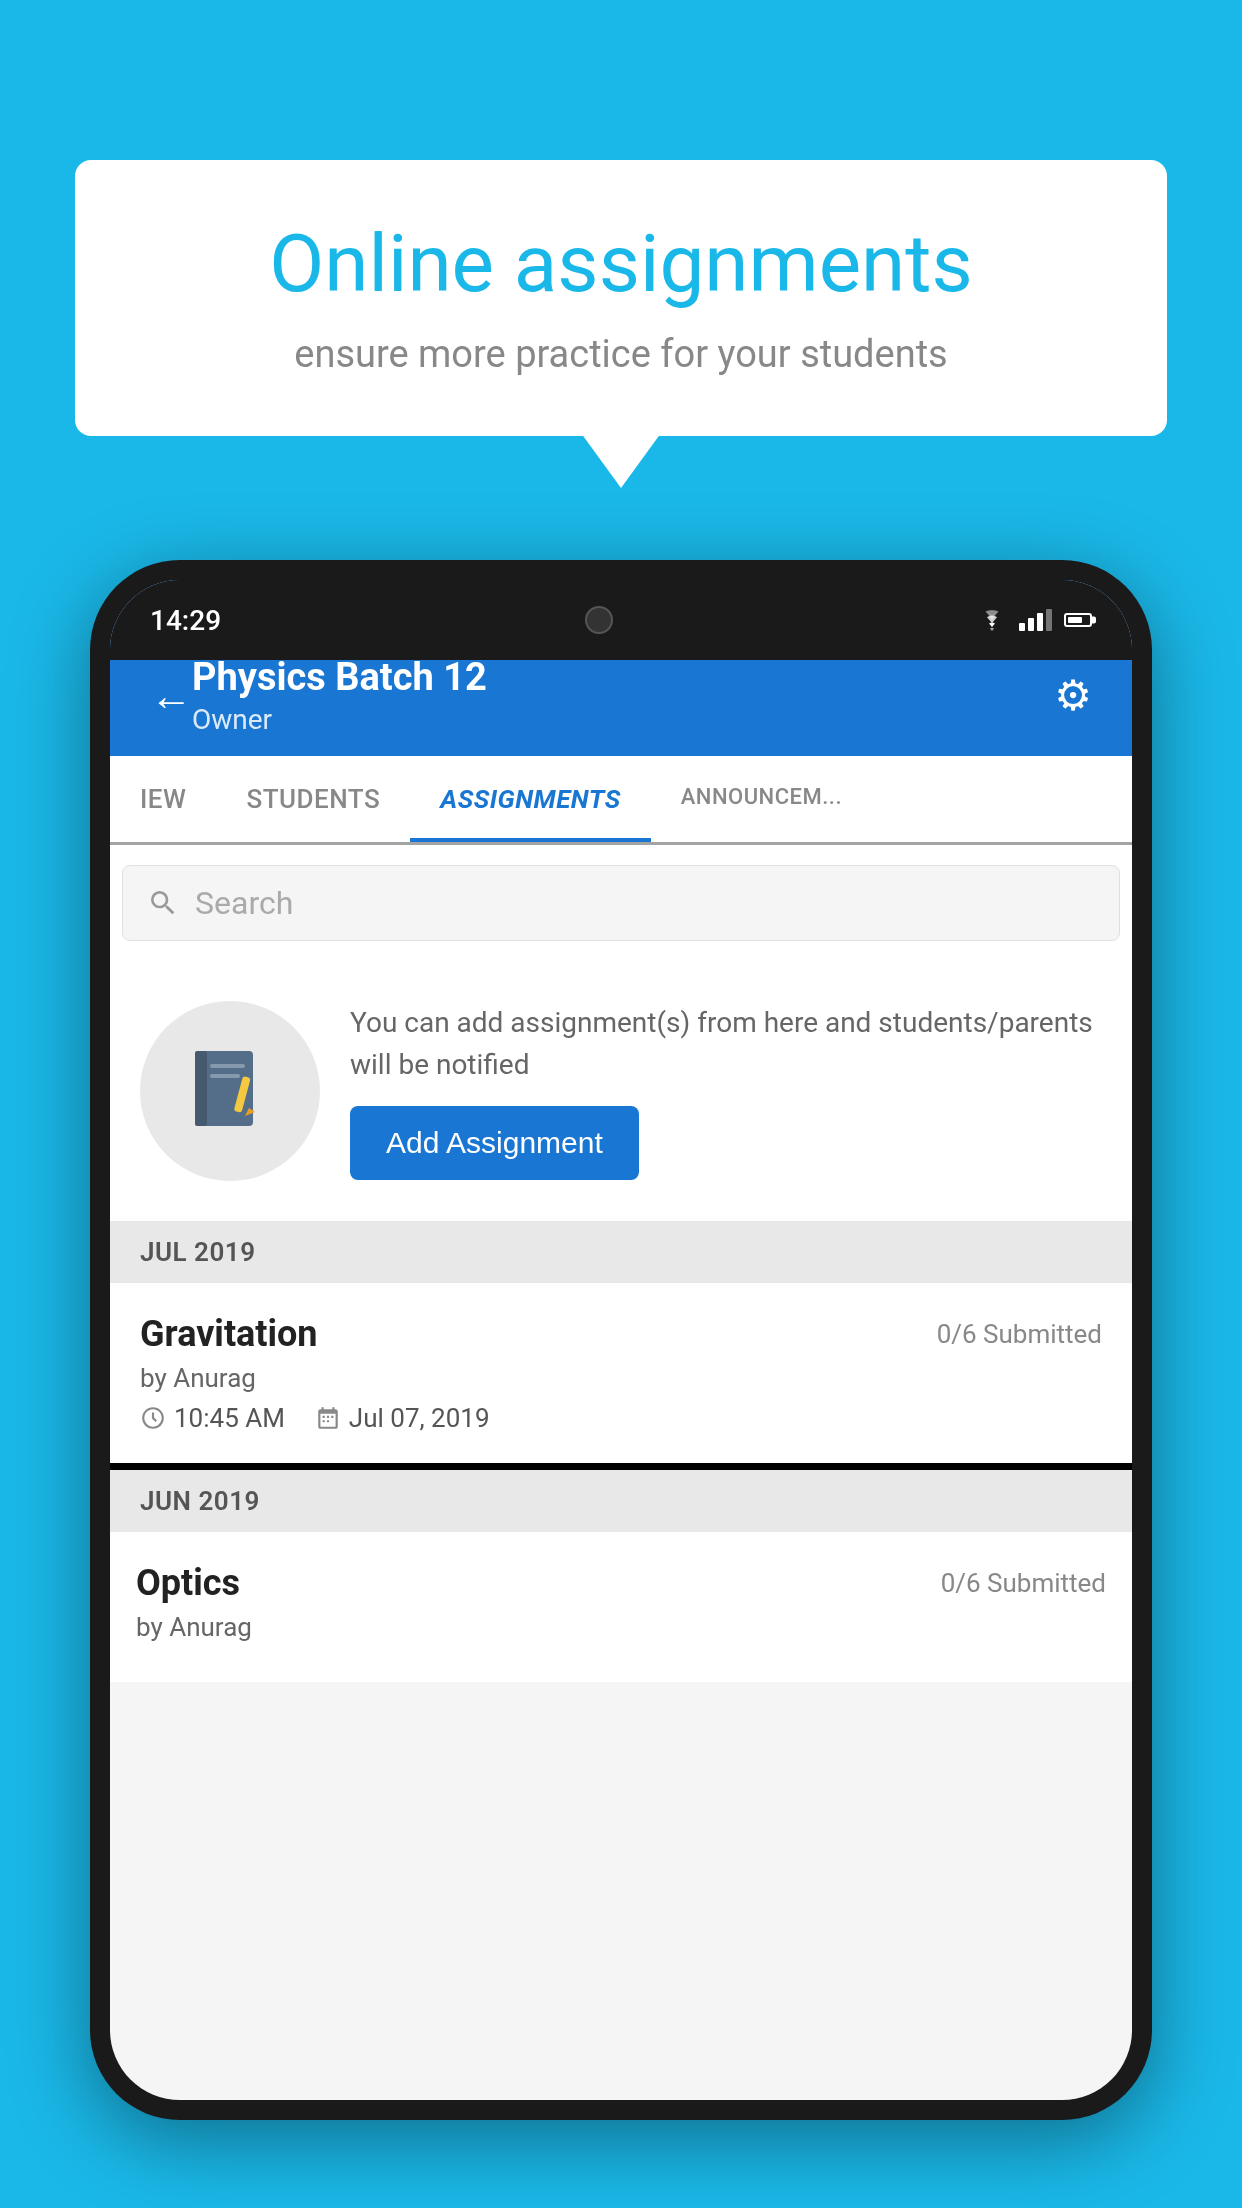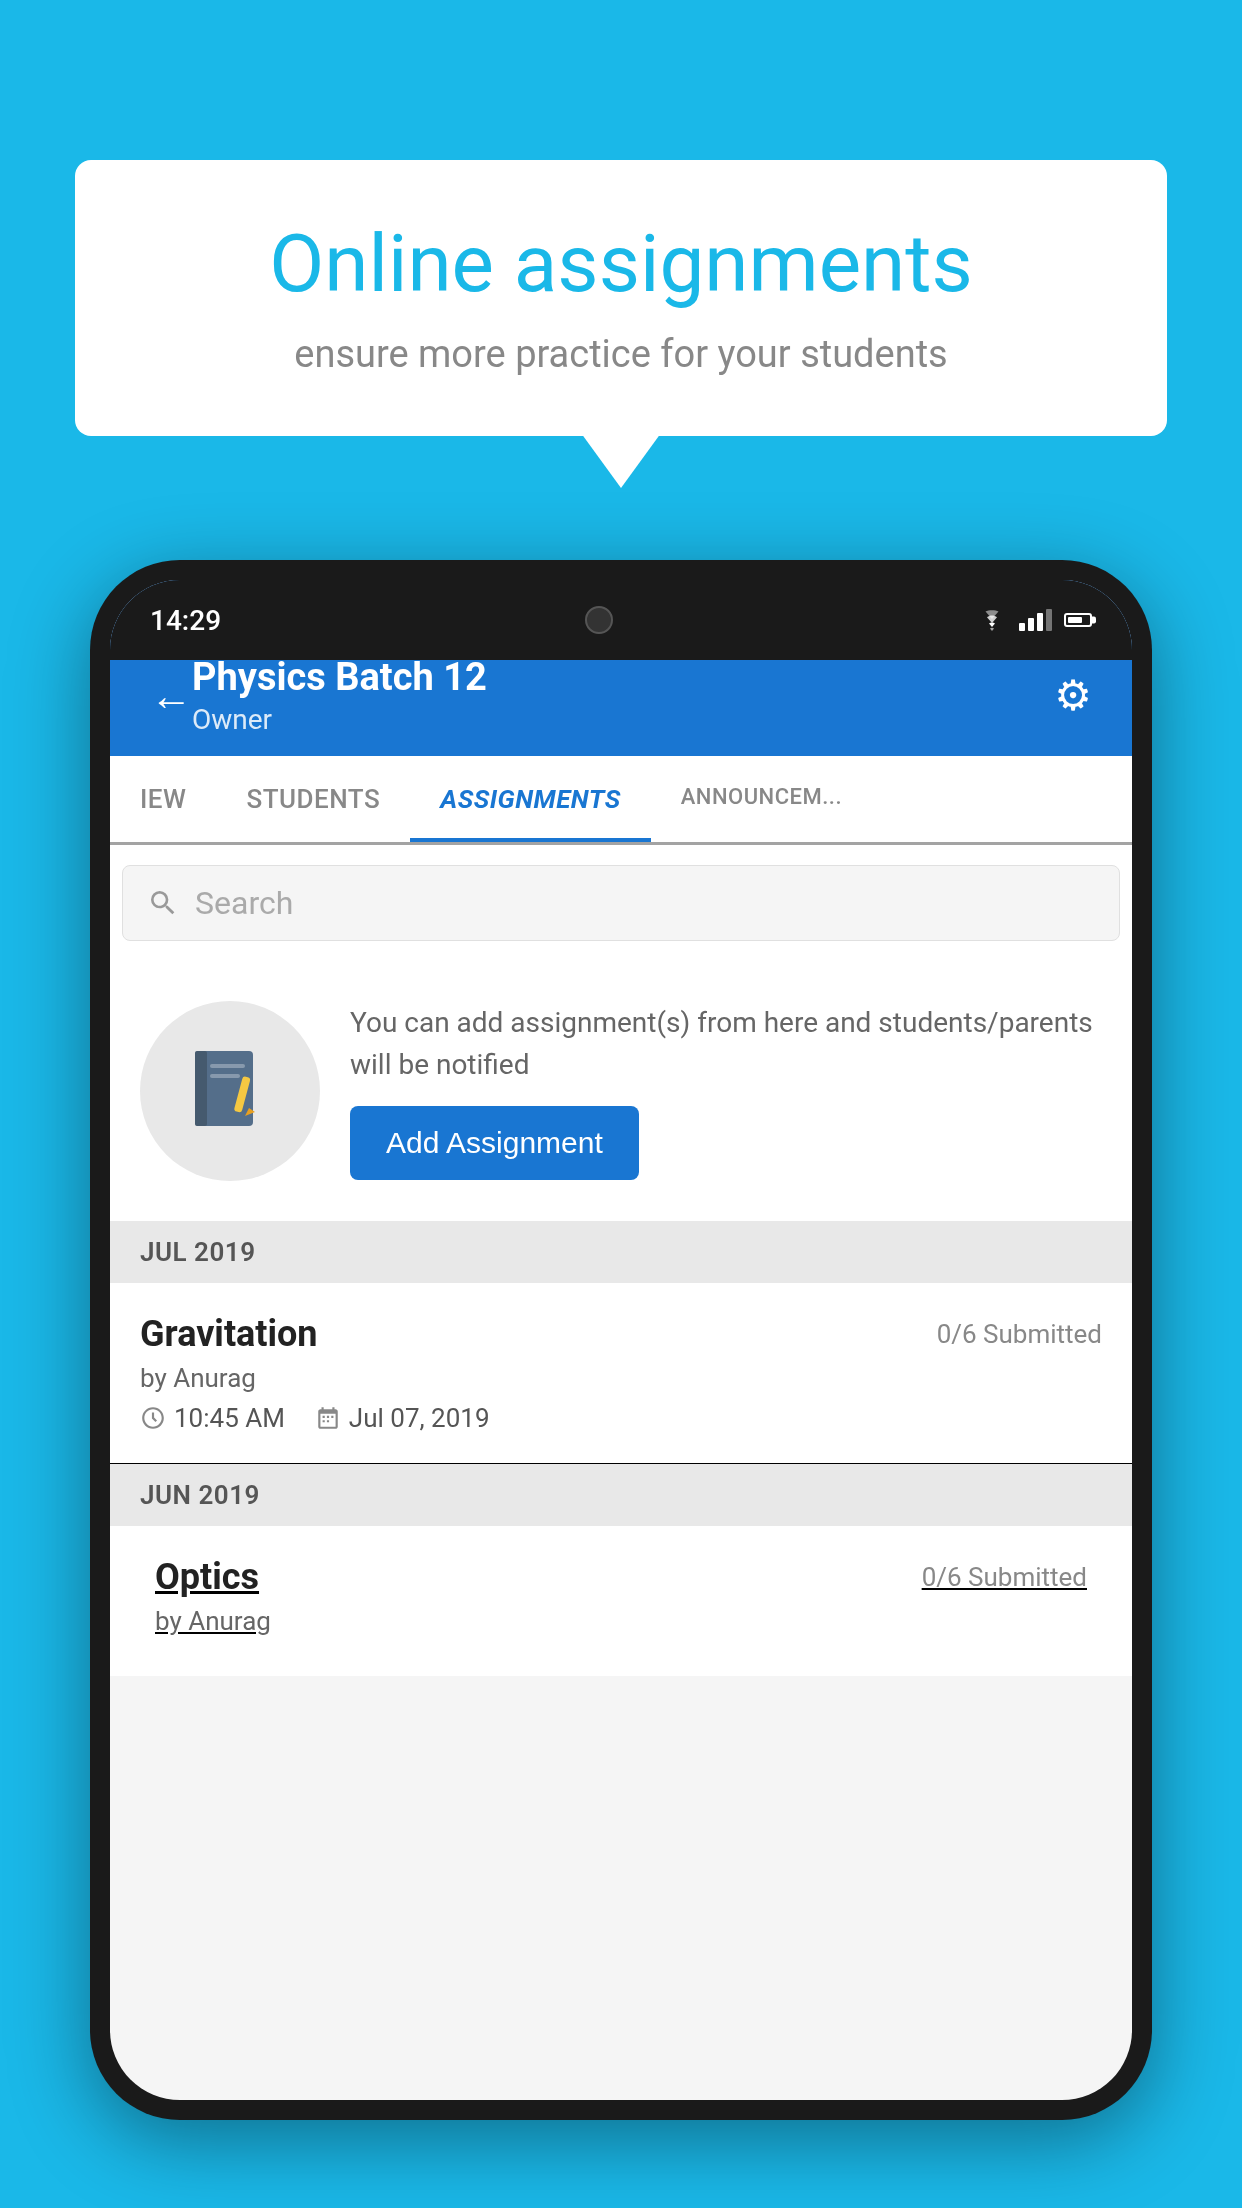--- a/index.html
+++ b/index.html
@@ -281,21 +281,21 @@
       font-weight: 600;
       color: #555;
       letter-spacing: 0.5px;
       flex-shrink: 0;
     }
 
     
     .assignment-item {
       background: white;
       padding: 30px 30px;
-      border-bottom: 1px solid #000000;
+      border-bottom: 7px solid #000000;
       flex-shrink: 0;
     }
     .assignment-header-row {
       display: flex;
       justify-content: space-between;
       align-items: center;
       margin-bottom: 8px;
     }
     .assignment-name {
       font-size: 36px;
@@ -329,23 +329,22 @@
       background: #e8e8e8;
       padding: 16px 30px;
       font-size: 26px;
       font-weight: 600;
       color: #555;
       letter-spacing: 0.5px;
       flex-shrink: 0;
     }
     .assignment-item-2 {
       background: white;
-      padding: 30px 45px;
-      flex-shrink: 0;
-      text-decoration: underline;
+      padding: 30px 26px;
+      flex-shrink: 0;
     }
 
     
     .screen-content {
       display: flex;
       flex-direction: column;
       overflow: hidden;
       flex: 1;
     }
   </style>

